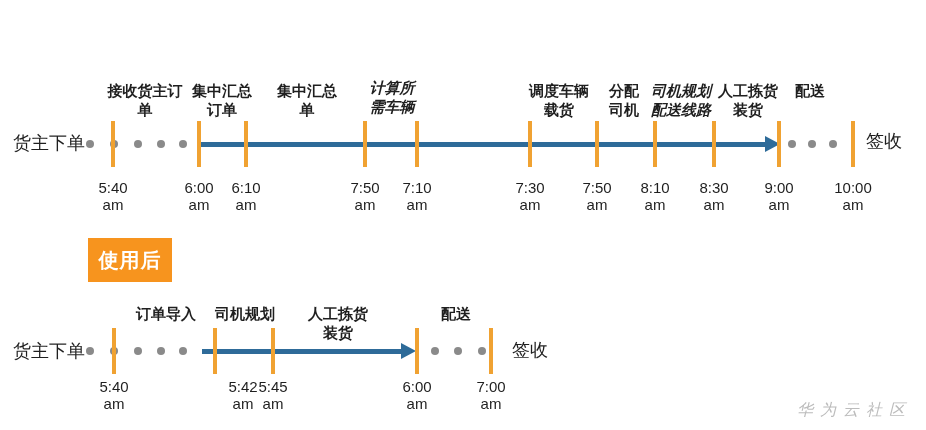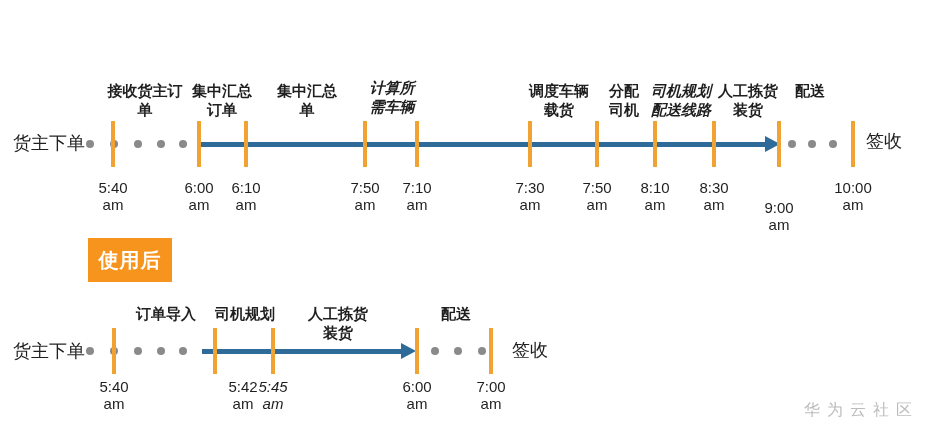--- a/index.html
+++ b/index.html
@@ -40,21 +40,21 @@
     background:var(--dot,#8A8A8A); transform:translate(-50%,-50%);
   }
   .event-label {
     position:absolute; transform:translateX(-50%); text-align:center;
     font-weight:bold; font-size:15px; line-height:19px; white-space:pre-line;
   }
   .time-label {
     position:absolute; transform:translateX(-50%); text-align:center;
     font-size:15px; line-height:17px; white-space:pre-line;
   }
-  .watermark { position:absolute; right:14px; bottom:9px; text-align:right; }
+  .watermark { position:absolute; right:21px; bottom:9px; text-align:right;font-style:italic; }
   .wm-title { font-size:16px; letter-spacing:7px; color:var(--wm,#BCBCBC); margin-right:-7px; }
   .wm-url   { font-size:12px; color:var(--wm2,#C8C8C8); margin-top:2px; }
 </style>
 </head>
 <body>
 
 <div id="canvas" style="--orange: #F7941E; --tick: #F0A232; --blue: #2E6B99; --dot: #8A8A8A; --text: #1F1F1F; --wm: #BCBCBC; --wm2: #C8C8C8;">
 
   <div class="badge after">使用后</div>
 
@@ -99,21 +99,21 @@
     <div class="tick" style="left: 597px; top: 121px; height: 46px;"></div>
     <div class="time-label" style="left: 597px; top: 179px;">7:50
 am</div>
     <div class="tick" style="left: 655px; top: 121px; height: 46px;"></div>
     <div class="time-label" style="left: 655px; top: 179px;">8:10
 am</div>
     <div class="tick" style="left: 714px; top: 121px; height: 46px;"></div>
     <div class="time-label" style="left: 714px; top: 179px;">8:30
 am</div>
     <div class="tick" style="left: 779px; top: 121px; height: 46px;"></div>
-    <div class="time-label" style="left: 779px; top: 179px; margin-top: 20px;">9:00
+    <div class="time-label" style="left: 779px; top: 179px;">9:00
 am</div>
     <div class="tick" style="left: 853px; top: 121px; height: 46px;"></div>
     <div class="time-label" style="left: 853px; top: 179px; text-align: center;">10:00
 am</div>
     <div class="event-label" style="left: 145px; top: 81px;">接收货主订
 单</div>
     <div class="event-label" style="left: 222px; top: 81px;">集中汇总
 订单</div>
     <div class="event-label" style="left: 307px; top: 81px;">集中汇总
 单</div>
@@ -138,21 +138,21 @@
     <div class="dot" style="left: 435px; top: 351px;"></div>
     <div class="dot" style="left: 458px; top: 351px;"></div>
     <div class="dot" style="left: 482px; top: 351px;"></div>
     <div class="tick" style="left: 114px; top: 328px; height: 46px;"></div>
     <div class="time-label" style="left: 114px; top: 378px;">5:40
 am</div>
     <div class="tick" style="left: 215px; top: 328px; height: 46px;"></div>
     <div class="time-label" style="left: 215px; top: 378px; margin-left: 28px;">5:42
 am</div>
     <div class="tick" style="left: 273px; top: 328px; height: 46px;"></div>
-    <div class="time-label" style="left: 273px; top: 378px; font-style: italic;">5:45
+    <div class="time-label" style="left: 273px; top: 378px;">5:45
 am</div>
     <div class="tick" style="left: 417px; top: 328px; height: 46px;"></div>
     <div class="time-label" style="left: 417px; top: 378px;">6:00
 am</div>
     <div class="tick" style="left: 491px; top: 328px; height: 46px;"></div>
     <div class="time-label" style="left: 491px; top: 378px;">7:00
 am</div>
     <div class="event-label" style="left: 166px; top: 304px;">订单导入</div>
     <div class="event-label" style="left: 245px; top: 304px;">司机规划</div>
     <div class="event-label" style="left: 338px; top: 304px;">人工拣货

